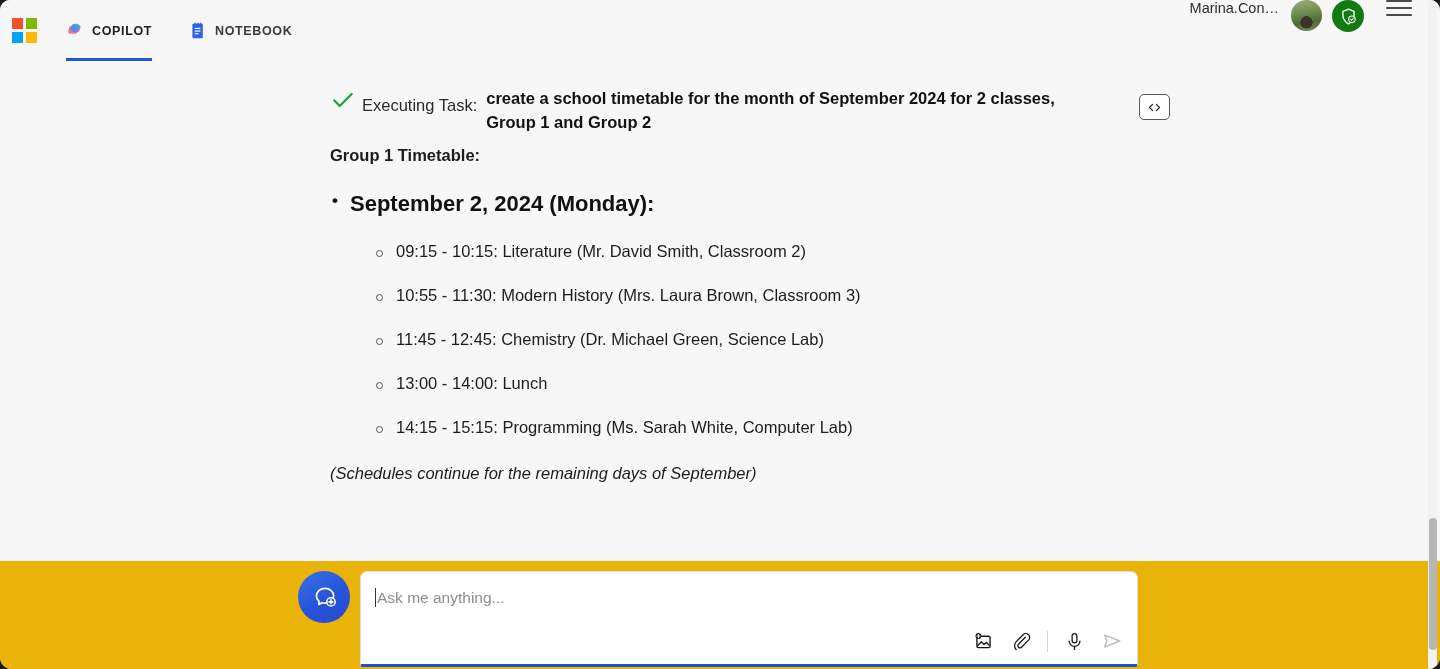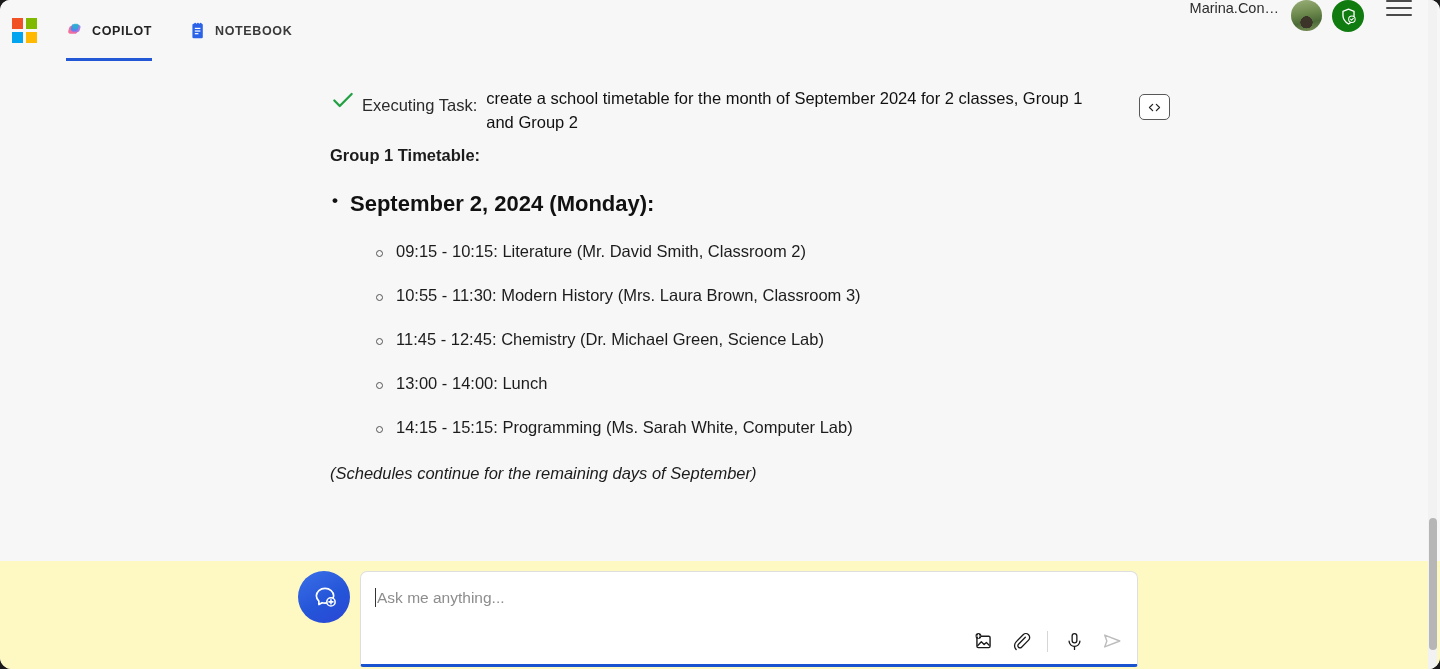--- a/index.html
+++ b/index.html
@@ -152,21 +152,21 @@
   #check-icon { width: 26px; height: 26px; flex: none; margin-top: 1px; }
   #task-label {
     font-size: 16.5px;
     color: #2b2b2b;
     margin-left: 6px;
     margin-top: 10px;
     white-space: nowrap;
   }
   #task-title {
     font-size: 16.5px;
-    font-weight: 400;
+    font-weight: 700;
     color: #111;
     line-height: 24px;
     margin-left: 9px;
     width: 600px;
   }
   #code-toggle {
     position: absolute;
     right: -30px;
     top: 8px;
     width: 29px; height: 24px;
@@ -226,21 +226,21 @@
     border: 1px solid #555;
     border-radius: 50%;
   }
 
   
   #composer {
     position: absolute;
     left: 0; bottom: 0;
     width: 1440px;
     height: 108px;
-    background: #fef9c3;
+    background: #eab308;
     z-index: 30;
   }
   #new-chat-fab {
     position: absolute;
     left: 298px; top: 10px;
     width: 52px; height: 52px;
     border-radius: 50%;
     background: linear-gradient(150deg, #3b6fe8 0%, #2455d8 55%, #2a46d6 100%);
     display: flex;
     align-items: center;

